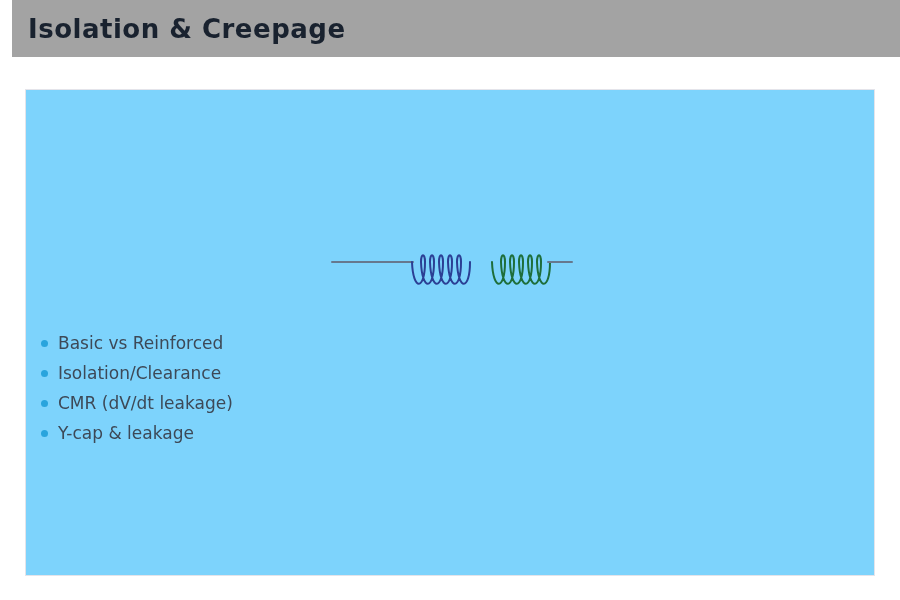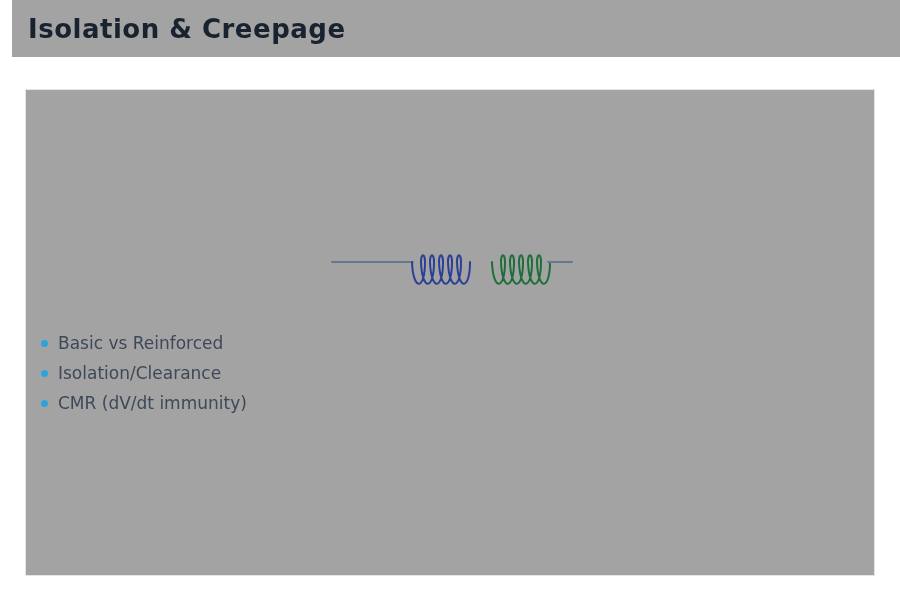--- a/index.html
+++ b/index.html
@@ -21,21 +21,21 @@
   .page-title {
     font-size: 26px;
     font-weight: bold;
     color: #19222f;
     letter-spacing: 0.5px;
   }
   .content-panel {
     position: absolute;
     left: 25px; top: 89px;
     width: 850px; height: 487px;
-    background: #a3a3a3;
+    background: #7dd3fc;
     border: 1.5px solid #e4e4ea;
   }
   .transformer-diagram {
     position: absolute;
     left: 300px; top: 156px;
     width: 250px; height: 50px;
   }
   .topic-list {
     position: absolute;
     left: 15px; top: 238px;
@@ -89,17 +89,21 @@
     <li>
       <span class="bullet"></span>
       <span>Basic vs Reinforced</span>
     </li>
     <li>
       <span class="bullet"></span>
       <span>Isolation/Clearance</span>
     </li>
     <li>
       <span class="bullet"></span>
-      <span>CMR (dV/dt immunity)</span>
+      <span>CMR (dV/dt leakage)</span>
+    </li>
+    <li>
+      <span class="bullet"></span>
+      <span>Y-cap &amp; leakage</span>
     </li>
   </ul>
 
 </div>
 
 </body></html>

